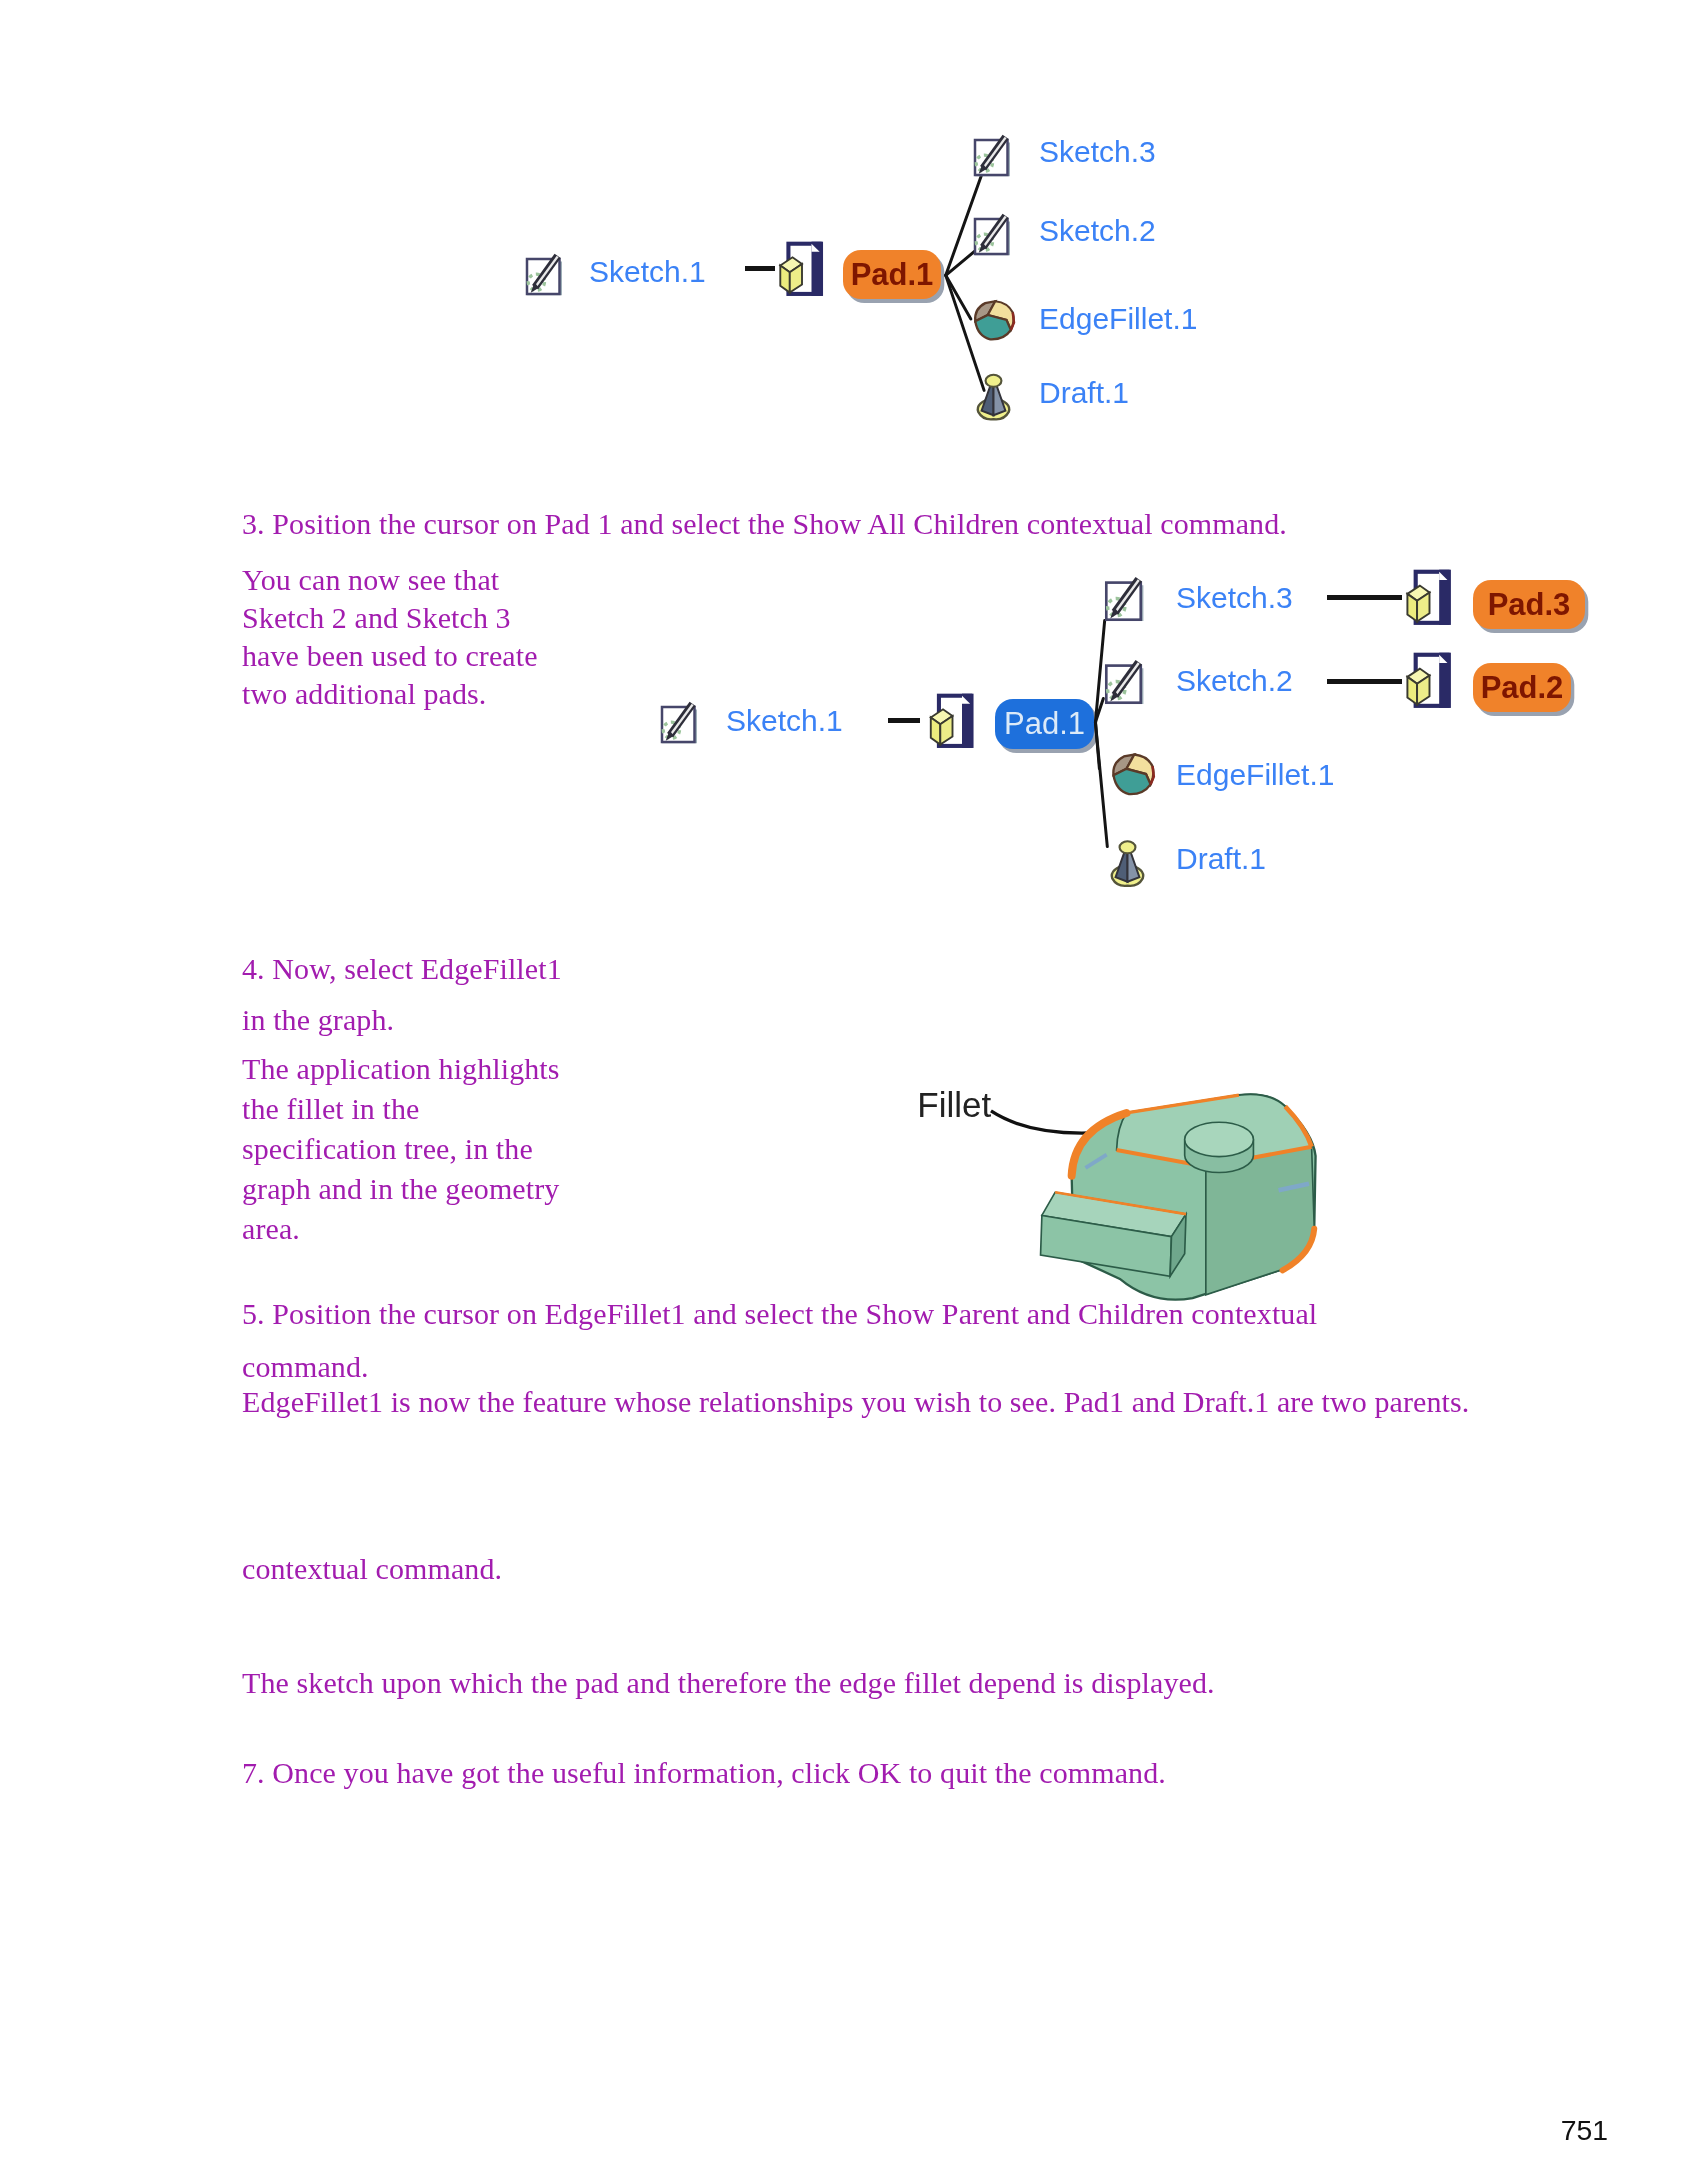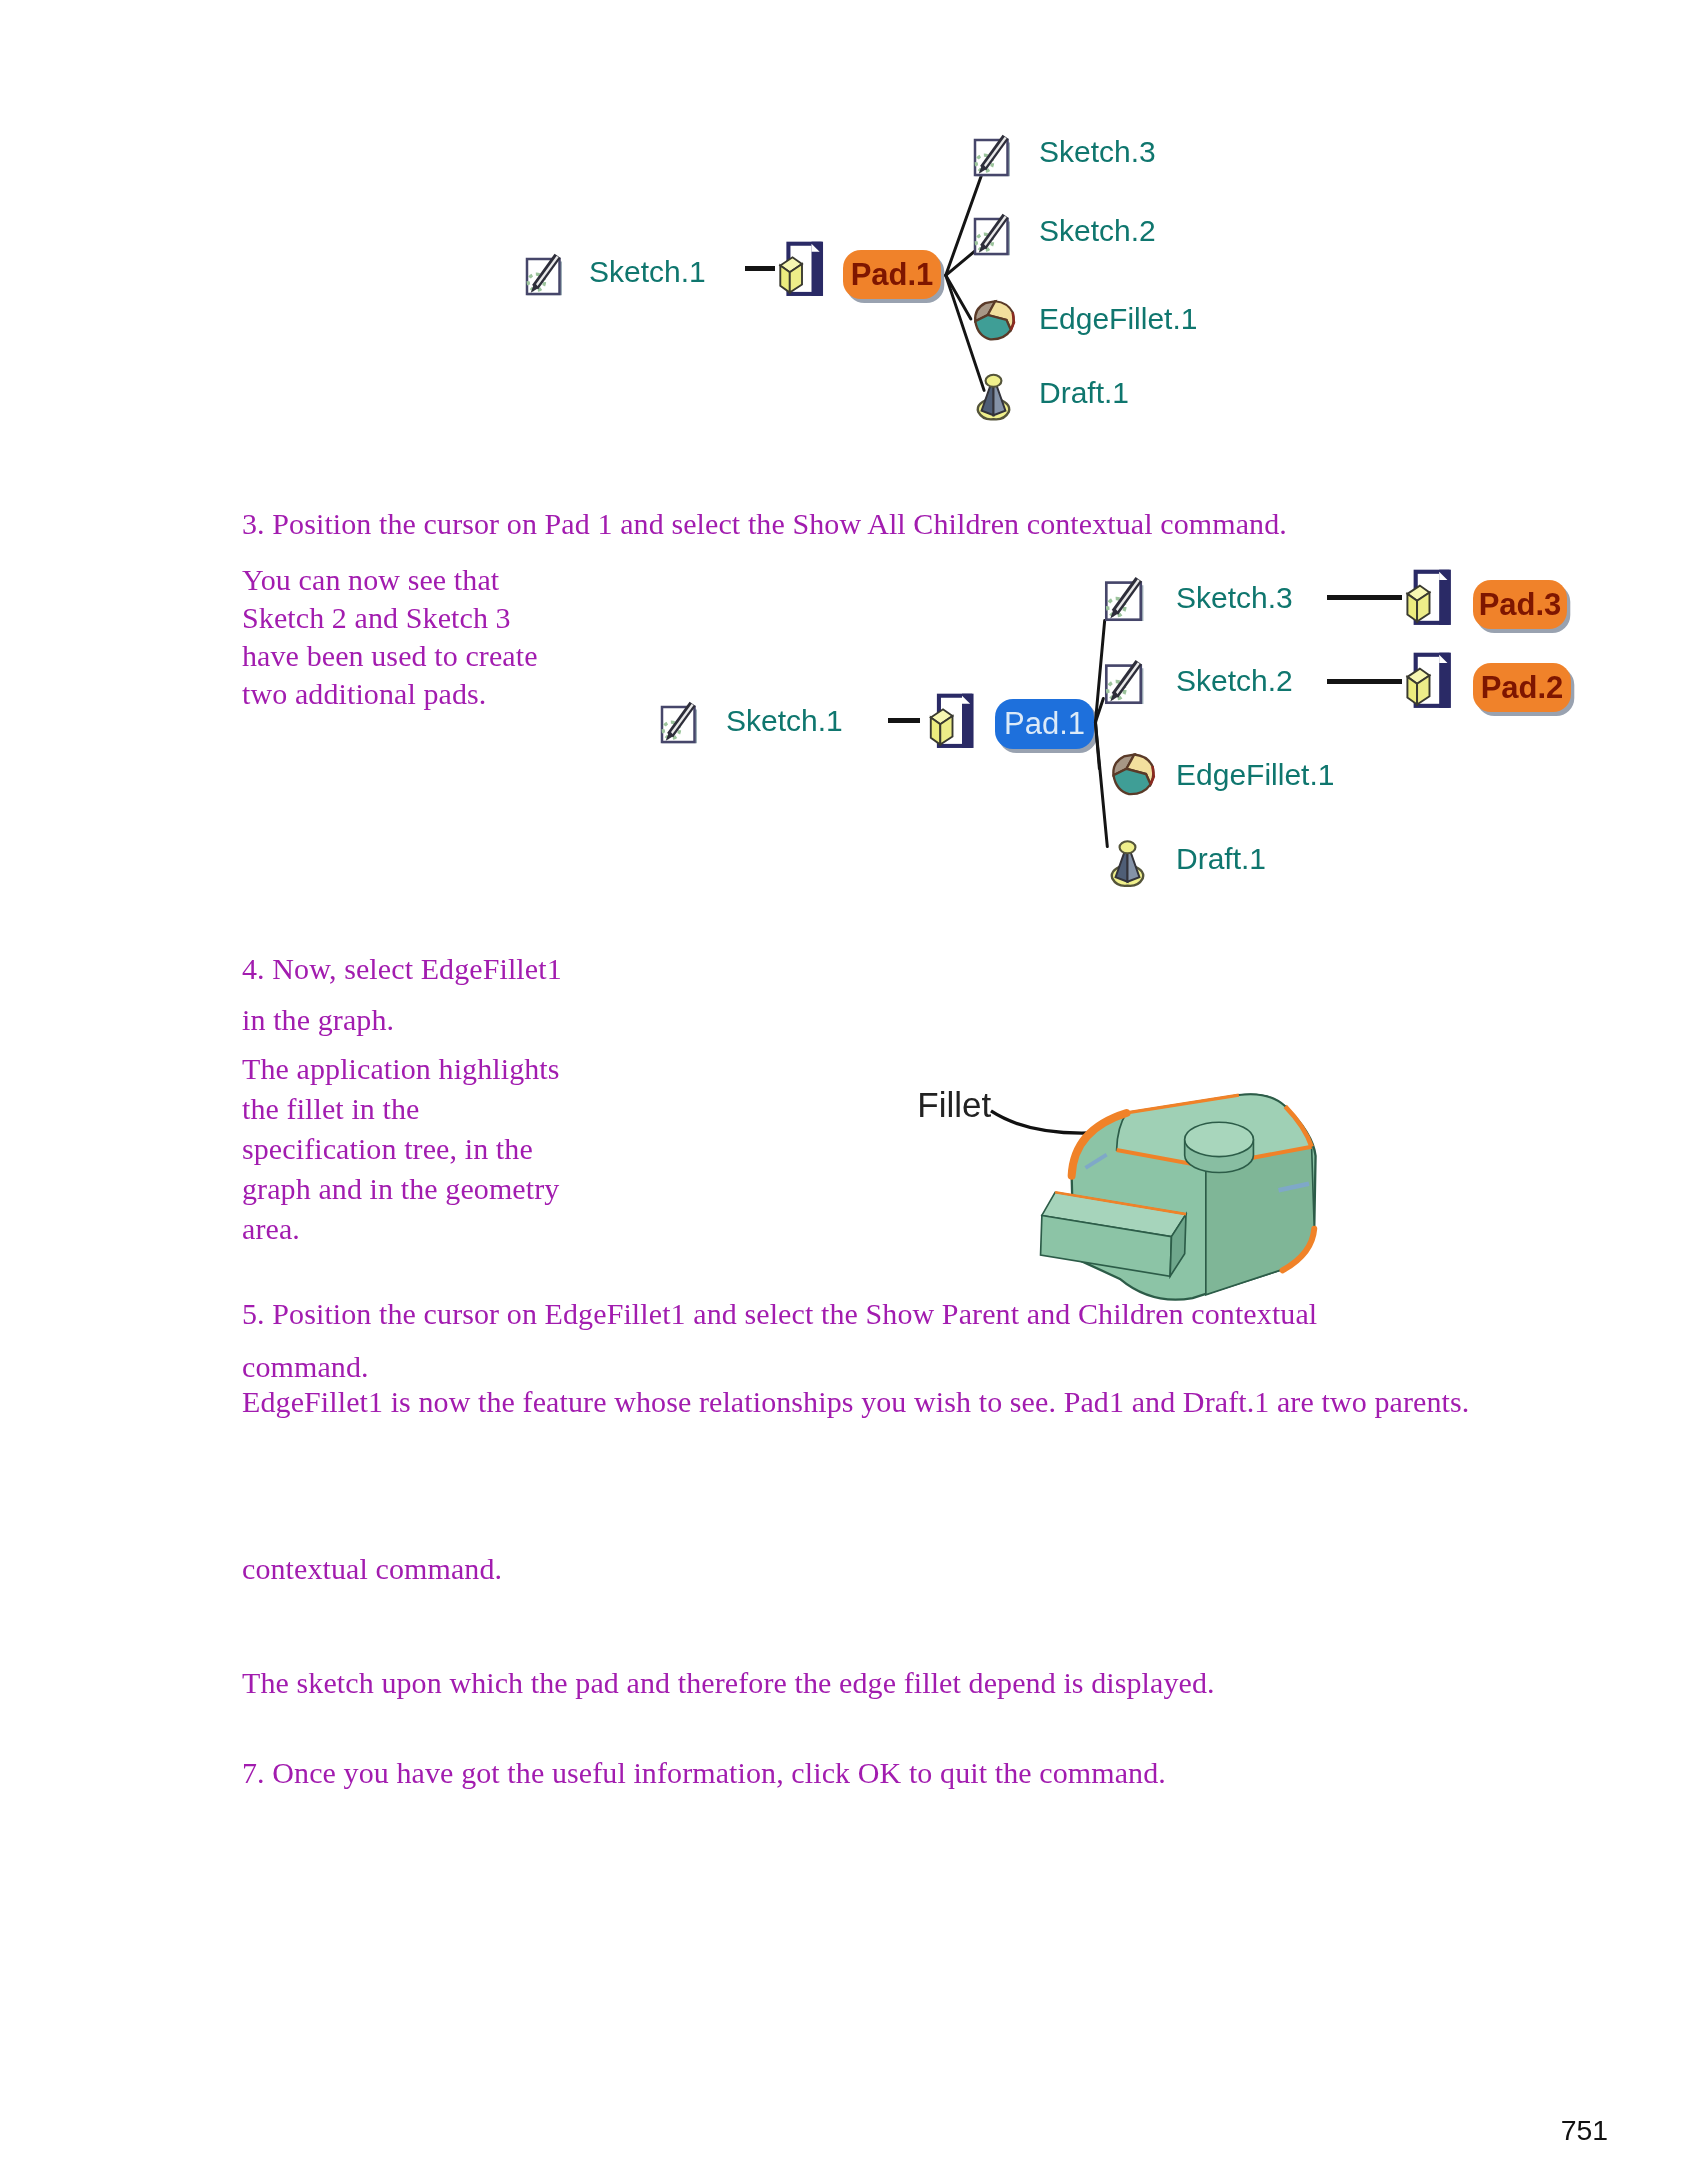--- a/index.html
+++ b/index.html
@@ -2,21 +2,21 @@
 <html style="font-size:10.6px"><head>
 <meta charset="utf-8">
 <style>
   html,body{margin:0;padding:0;background:#ffffff;}
   #page{position:relative;width:1687px;height:2183px;background:#ffffff;overflow:hidden;
         font-family:"Liberation Serif",serif;color:#151515;}
   .abs{position:absolute;}
   .t{position:absolute;font-family:"Liberation Serif",serif;font-size:30px;color:#a21caf;
      letter-spacing:0.1px;white-space:nowrap;}
   .lbl{position:absolute;font-family:"Liberation Sans","DejaVu Sans",sans-serif;font-size:30px;
-       color:#0f766e;white-space:nowrap;}
+       color:#3b82f6;white-space:nowrap;}
   .ic{width:100%;height:100%;display:block;}
   .hl{position:absolute;display:flex;align-items:center;justify-content:center;
       font-family:"Liberation Sans","DejaVu Sans",sans-serif;font-size:31px;font-weight:600;
       box-shadow:3.3px 4px 0 0 #99a2b0;border-radius:18px;}
   .dash{position:absolute;background:#141414;}
   .hline{position:absolute;background:#141414;}
   .conn{position:absolute;}
   .conn polyline, .conn line{stroke:#141414;stroke-width:4.5;fill:none;stroke-linecap:round;}
   #figure-fillet{position:absolute;left:908px;top:1070px;width:437px;height:238px;}
   #fillet-callout{position:absolute;left:9.3px;top:14.6px;font-family:"Liberation Sans","DejaVu Sans",sans-serif;
@@ -146,21 +146,21 @@
         <use href="#i-sketch"></use>
       </svg>
     </div>
   <div class="lbl" style="left:1176px;top:581px">Sketch.3</div>
   <div class="hline" style="left:1327px;top:595px;width:75px;height:4.6px"></div>
   <div class="abs" style="left:1401px;top:569px;width:57px;height:58px">
     <svg class="ic" viewBox="0 0 40 42">
         <use href="#i-pad"></use>
       </svg>
     </div>
-  <div class="hl" style="left: 1473px; top: 580px; width: 94px; height: 49px; background: rgb(240, 130, 42); color: rgb(126, 22, 0);">Pad.3</div>
+  <div class="hl" style="left: 1473px; top: 580px; width: 112px; height: 49px; background: rgb(240, 130, 42); color: rgb(126, 22, 0);">Pad.3</div>
 
   <div class="abs" style="left:1101px;top:655px;width:53px;height:53px">
     <svg class="ic" viewBox="0 0 40 40">
         <use href="#i-sketch"></use>
       </svg>
     </div>
   <div class="lbl" style="left:1176px;top:664px">Sketch.2</div>
   <div class="hline" style="left:1327px;top:679px;width:75px;height:4.6px"></div>
   <div class="abs" style="left:1401px;top:652px;width:57px;height:58px">
     <svg class="ic" viewBox="0 0 40 42">

